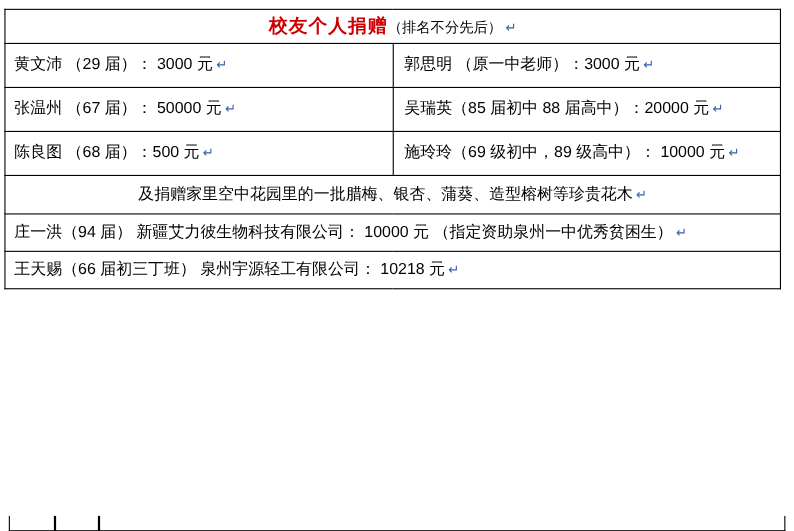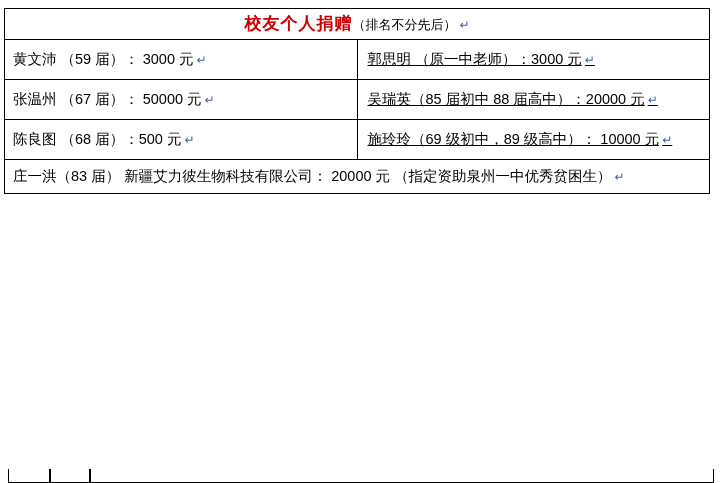--- a/index.html
+++ b/index.html
@@ -75,21 +75,20 @@
   .note-row td {
     height: 34px;
   }
   .note-cell {
     text-align: center;
     font-size: 14.5px;
     padding: 6px 8px 7px 8px;
   }
   .left-pad-cell {
     padding-left: 10px;
-    text-decoration: underline;
   }
   .bottom-strip {
     position: absolute;
     left: 8px;
     bottom: 0px;
     width: 706px;
     height: 14px;
   }
   .bottom-strip .seg {
     position: absolute;
@@ -115,21 +114,21 @@
       <tr class="title-row">
         <td colspan="2">
           <div class="cell title-cell">
             <span class="title-main">校友个人捐赠</span><span class="title-sub">（排名不分先后）</span><span class="pilcrow">↵</span>
           </div>
         </td>
       </tr>
 
       <tr class="donor-row">
         <td>
-          <div class="cell"><span>黄文沛 （59 届）：   3000 元</span><span class="pilcrow">↵</span></div>
+          <div class="cell"><span>黄文沛 （29 届）：   3000 元</span><span class="pilcrow">↵</span></div>
         </td>
         <td>
           <div class="cell left-pad-cell"><span>郭思明 （原一中老师）：3000 元</span><span class="pilcrow">↵</span></div>
         </td>
       </tr>
 
 
       <tr class="donor-row">
         <td>
           <div class="cell"><span>张温州 （67 届）：  50000 元</span><span class="pilcrow">↵</span></div>
@@ -143,28 +142,38 @@
       <tr class="donor-row">
         <td>
           <div class="cell"><span>陈良图 （68 届）：500 元</span><span class="pilcrow">↵</span></div>
         </td>
         <td>
           <div class="cell left-pad-cell"><span>施玲玲（69 级初中，89 级高中）：  10000 元</span><span class="pilcrow">↵</span></div>
         </td>
       </tr>
 
 
+      <tr class="note-row">
+        <td colspan="2">
+          <div class="cell note-cell"><span>及捐赠家里空中花园里的一批腊梅、银杏、蒲葵、造型榕树等珍贵花木</span><span class="pilcrow">↵</span></div>
+        </td>
+      </tr>
 
       <tr class="wide-row">
         <td colspan="2">
-          <div class="cell"><span>庄一洪（83 届）   新疆艾力彼生物科技有限公司：   20000 元 （指定资助泉州一中优秀贫困生）</span><span class="pilcrow">↵</span></div>
+          <div class="cell"><span>庄一洪（94 届）   新疆艾力彼生物科技有限公司：   10000 元 （指定资助泉州一中优秀贫困生）</span><span class="pilcrow">↵</span></div>
         </td>
       </tr>
 
 
+      <tr class="wide-row">
+        <td colspan="2">
+          <div class="cell"><span>王天赐（66 届初三丁班）   泉州宇源轻工有限公司：    10218 元</span><span class="pilcrow">↵</span></div>
+        </td>
+      </tr>
     </tbody>
   </table>
 
   <div class="bottom-strip">
     <div class="seg" style="left:0px; width:42px;"></div>
     <div class="seg" style="left:42px; width:40px;"></div>
     <div class="seg" style="left:82px; width:624px;"></div>
   </div>
 
 </div>

